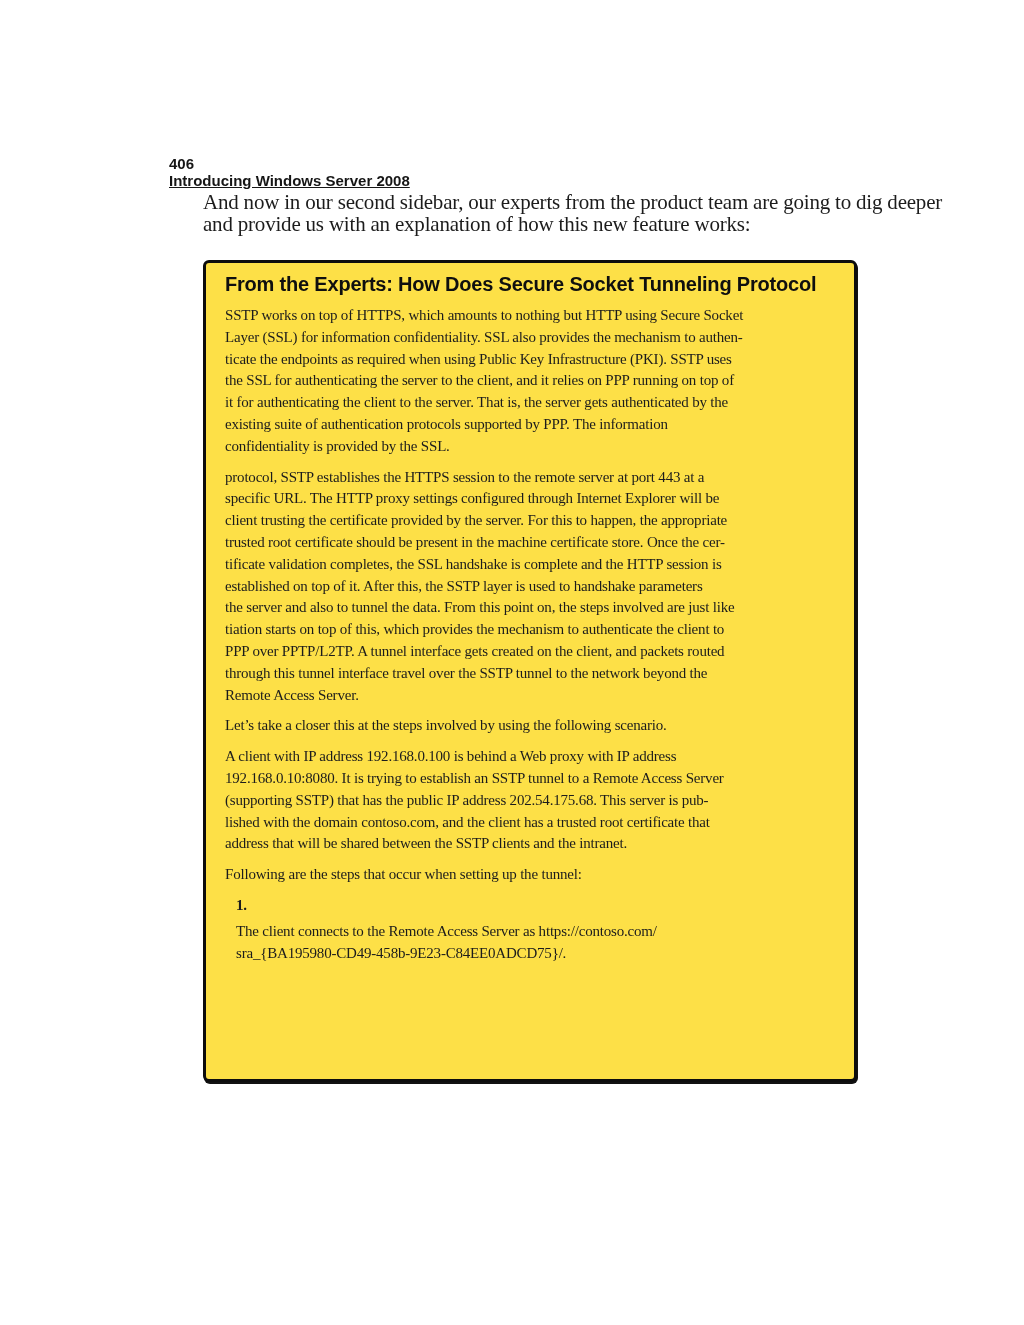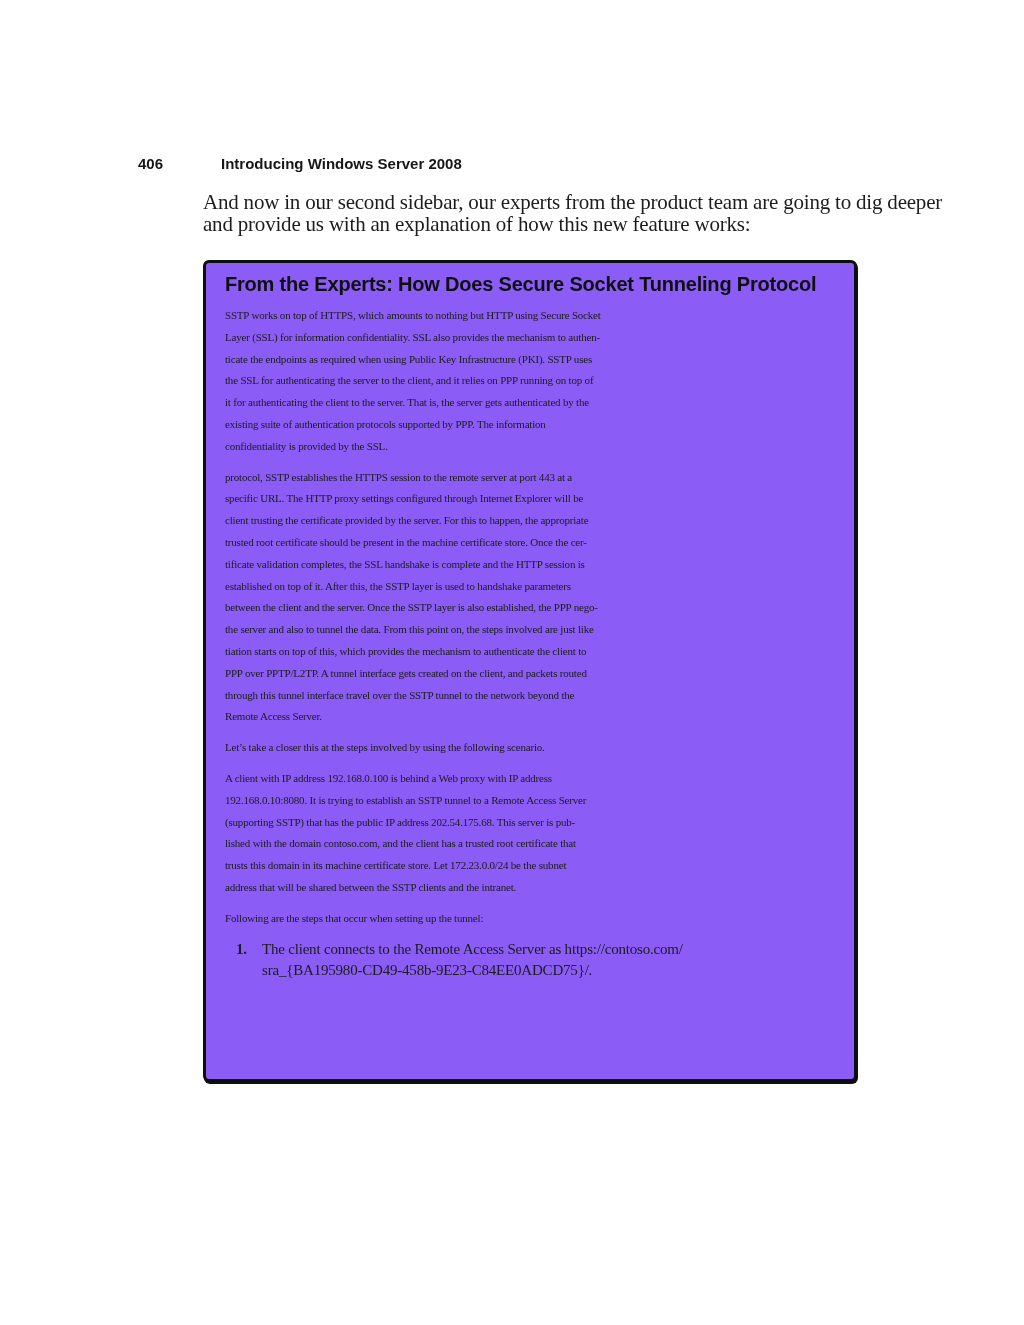--- a/index.html
+++ b/index.html
@@ -1,15 +1,15 @@
 <!DOCTYPE html>
 <html><head>
 <meta charset="utf-8">
 <style>
-  * { margin: 0; padding: 0; box-sizing: border-box; }
+  * { margin: 0; padding: 0; box-sizing: border-box; flex-direction: column; }
   html, body { background: #ffffff; }
   body {
     width: 1024px;
     height: 1325px;
     position: relative;
     font-family: "Liberation Serif", serif;
     color: #1c1c1c;
     overflow: hidden;
   }
 
@@ -19,21 +19,21 @@
     top: 155px;
     left: 138px;
     display: flex;
     align-items: baseline;
     font-family: "Liberation Sans", sans-serif;
     font-weight: bold;
     font-size: 15px;
     color: #161616;
     white-space: nowrap;
   }
-  .page-header .running-title { margin-left: 58px; }
+  .page-header .running-title { margin-left: 31px; text-decoration: underline; }
 
   
   .intro {
     position: absolute;
     top: 191px;
     left: 203px;
     width: 660px;
     font-size: 21px;
     line-height: 22px;
     letter-spacing: -0.2px;
@@ -43,37 +43,37 @@
   .sidebar-box {
     position: absolute;
     top: 260px;
     left: 203px;
     width: 654px;
     height: 822px;
     border: 3px solid #0d0d0d;
     border-radius: 6px;
     box-shadow: 1px 2px 0 #111111;
     padding: 8px 19px 5px 19px;
-    background: #8b5cf6;
+    background: #fde047;
     overflow: hidden;
   }
 
   .sidebar-title {
     font-family: "Liberation Sans", sans-serif;
     font-weight: bold;
     font-size: 20px;
     line-height: 26px;
     letter-spacing: -0.2px;
     color: #0f0f0f;
     margin-bottom: 8px;
     white-space: nowrap;
   }
 
   .sidebar-paragraph {
-    font-size: 11px;
+    font-size: 15px;
     line-height: 21.8px;
     letter-spacing: -0.2px;
     margin-bottom: 9px;
   }
   .line { white-space: nowrap; }
 
   
   .step-list { margin-left: 11px; }
   .step-item {
     display: flex;
@@ -116,36 +116,34 @@
       <div class="line">existing suite of authentication protocols supported by PPP. The information</div>
       <div class="line">confidentiality is provided by the SSL.</div>
     </div>
   <div class="sidebar-paragraph">
       <div class="line">protocol, SSTP establishes the HTTPS session to the remote server at port 443 at a</div>
       <div class="line">specific URL. The HTTP proxy settings configured through Internet Explorer will be</div>
       <div class="line">client trusting the certificate provided by the server. For this to happen, the appropriate</div>
       <div class="line">trusted root certificate should be present in the machine certificate store. Once the cer-</div>
       <div class="line">tificate validation completes, the SSL handshake is complete and the HTTP session is</div>
       <div class="line">established on top of it. After this, the SSTP layer is used to handshake parameters</div>
-      <div class="line">between the client and the server. Once the SSTP layer is also established, the PPP nego-</div>
       <div class="line">the server and also to tunnel the data. From this point on, the steps involved are just like</div>
       <div class="line">tiation starts on top of this, which provides the mechanism to authenticate the client to</div>
       <div class="line">PPP over PPTP/L2TP. A tunnel interface gets created on the client, and packets routed</div>
       <div class="line">through this tunnel interface travel over the SSTP tunnel to the network beyond the</div>
       <div class="line">Remote Access Server.</div>
     </div>
   <div class="sidebar-paragraph">
       <div class="line">Let’s take a closer this at the steps involved by using the following scenario.</div>
     </div>
   <div class="sidebar-paragraph">
       <div class="line">A client with IP address 192.168.0.100 is behind a Web proxy with IP address</div>
       <div class="line">192.168.0.10:8080. It is trying to establish an SSTP tunnel to a Remote Access Server</div>
       <div class="line">(supporting SSTP) that has the public IP address 202.54.175.68. This server is pub-</div>
       <div class="line">lished with the domain contoso.com, and the client has a trusted root certificate that</div>
-      <div class="line">trusts this domain in its machine certificate store. Let 172.23.0.0/24 be the subnet</div>
       <div class="line">address that will be shared between the SSTP clients and the intranet.</div>
     </div>
   <div class="sidebar-paragraph">
       <div class="line">Following are the steps that occur when setting up the tunnel:</div>
     </div>
 
   <div class="step-list">
     <div class="step-item">
       <span class="step-number">1.</span>
       <div class="step-text">

